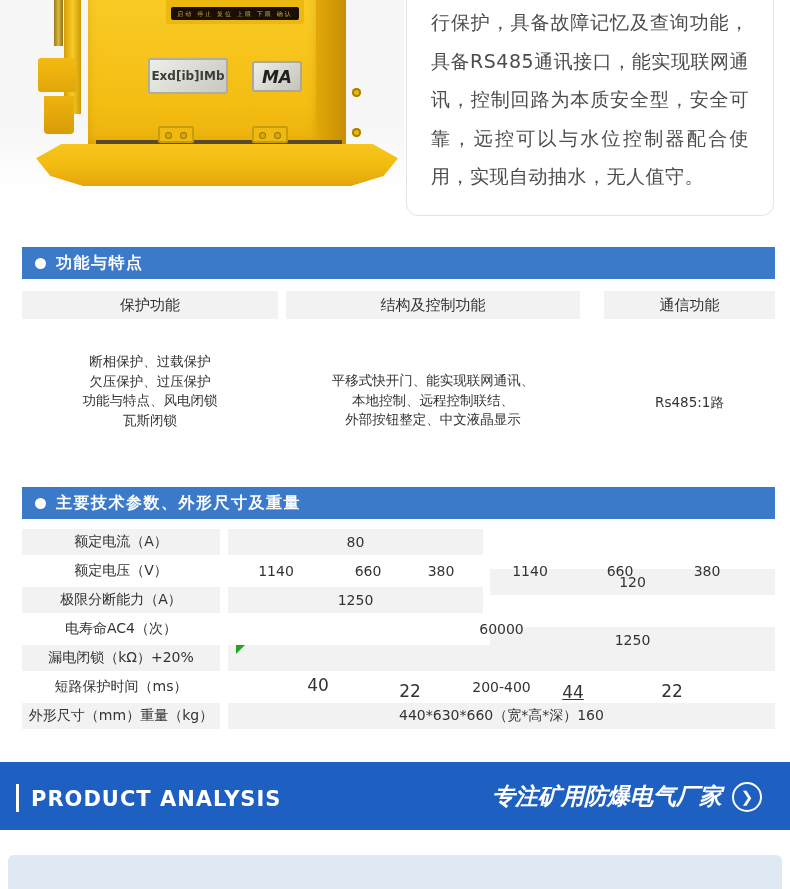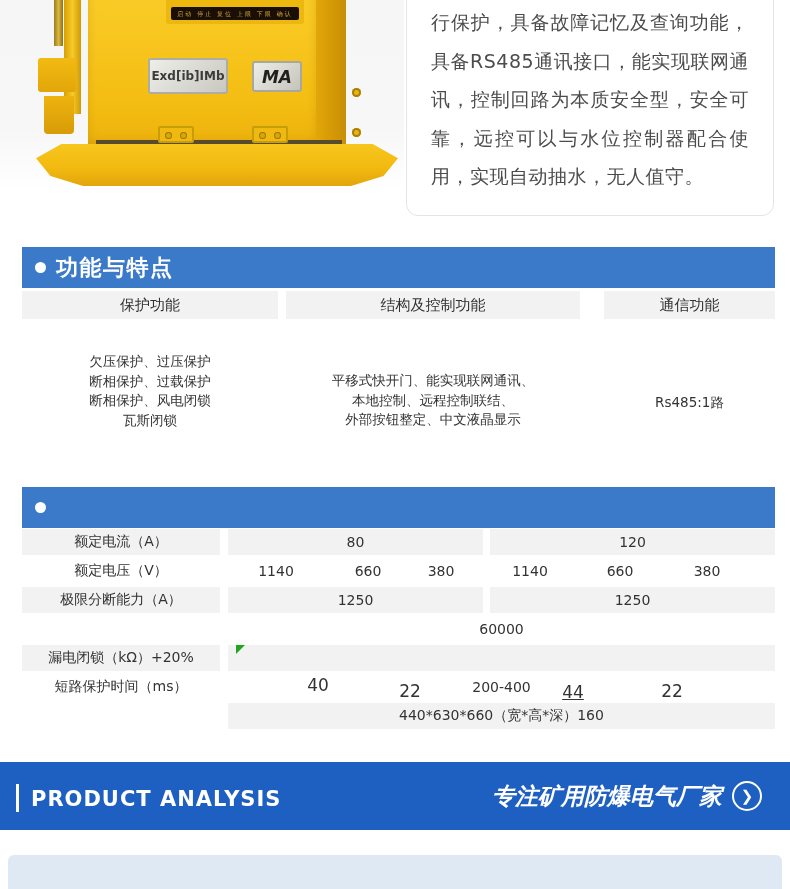--- a/index.html
+++ b/index.html
@@ -54,23 +54,23 @@
     clip-path:polygon(0% 34%, 7% 0%, 93% 0%, 100% 34%, 96% 76%, 87% 100%, 13% 100%, 4% 76%); }
 
   
   .desc-panel { position:absolute; left:406px; top:-26px; width:368px; height:242px;
     background:#ffffff; border:1px solid #e4e4e4; border-radius:12px;
     padding:28px 24px 0 24px; }
   .desc-panel p { font-size:19px; line-height:38.5px; color:#4c4c4c;
     text-align:justify; letter-spacing:.5px; }
 
   
-  .section-bar { position:absolute; left:22px; width:753px; height:41px;
+  .section-bar { position:absolute; left:22px; width:753px; height:32px;
     background:#3b7ac9; color:#fff; display:flex; align-items:center;
-    padding-left:13px; font-size:22px; font-weight:bold; letter-spacing:1.5px; }
+    padding-left:13px; font-size:16px; font-weight:bold; letter-spacing:1.5px; }
   .section-bar .bullet { width:11px; height:11px; border-radius:50%;
     background:#ffffff; margin-right:10px; flex:0 0 auto; }
   #bar-features { top:247px; }
   #bar-specs { top:487px; }
 
   
   .fh { position:absolute; top:291px; height:28px; background:#f2f2f2;
     display:flex; align-items:center; justify-content:center;
     font-size:15px; color:#333; }
   #fh1 { left:22px;  width:256px; }
@@ -81,39 +81,39 @@
   #fb1 { left:22px;  top:352px; width:256px; }
   #fb2 { left:286px; top:371px; width:294px; }
   #fb3 { left:604px; top:393px; width:171px; }
 
   
   .cell { position:absolute; height:26px; display:flex; align-items:center;
     justify-content:center; font-size:14px; color:#333; white-space:nowrap; }
   .gray { background:#f2f2f2; }
   .lbl { left:22px; width:198px; }
   .half1 { left:228px; width:255px; }
-  .half2 { left:490px; width:285px; }
+  .half2 { left:490px; width:285px;margin-top:40px; }
   .full  { left:228px; width:547px; }
   .r1 { top:529px; } .r2 { top:558px; } .r3 { top:587px; } .r4 { top:616px; }
   .r5 { top:645px; } .r6 { top:674px; } .r7 { top:703px; }
   .vnum { position:absolute; top:558px; width:80px; height:26px; display:flex;
     align-items:center; justify-content:center; font-size:14px; color:#333; }
   .leak-cell { justify-content:flex-start; position:absolute; }
   .leak-cell span { position:absolute; width:60px; text-align:center; font-size:17px;margin-top:28px; }
   .corner-marker { position:absolute; left:8px; top:0; width:0; height:0;
     border-top:9px solid #21a51e; border-right:9px solid transparent; }
 
   
   .banner { position:absolute; left:0; top:762px; width:790px; height:68px;
     background:#1e5fc2; display:flex; align-items:center; color:#fff; }
   .banner-cn { margin-left:55px; font-family:"Liberation Serif", serif;
     font-weight:bold; font-size:46px; letter-spacing:3px; line-height:1; }
   .banner-divider { width:3px; height:28px; background:#ffffff; margin:4px 12px 0 16px; }
   .banner-en { font-size:21px; font-weight:bold; letter-spacing:1px; margin-top:6px; }
-  .tagline { margin-left:auto; margin-right:28px; display:flex; align-items:flex-start;
+  .tagline { margin-left:auto; margin-right:28px; display:flex; align-items:flex-end;
     gap:10px; font-style:italic; font-weight:bold; font-size:23px; cursor:pointer; }
   .circle-arrow { width:30px; height:30px; border:2px solid #ffffff; border-radius:50%;
     display:flex; align-items:center; justify-content:center; font-size:15px;
     font-style:normal; font-weight:bold; }
 
   
   .footer-strip { position:absolute; left:8px; top:855px; width:774px; height:40px;
     background:#dfe9f4; border-radius:6px 6px 0 0; }
 </style>
 </head>
@@ -153,68 +153,71 @@
   <div class="section-bar" id="bar-features">
     <span class="bullet"></span>
     <span>功能与特点</span>
   </div>
 
   <div class="fh" id="fh1">保护功能</div>
   <div class="fh" id="fh2">结构及控制功能</div>
   <div class="fh" id="fh3">通信功能</div>
 
   <div class="fb" id="fb1">
+    <div>断相保护、过载保护</div>
     <div>欠压保护、过压保护</div>
-    <div>断相保护、过载保护</div>
-    <div>断相保护、风电闭锁</div>
+    <div>功能与特点、风电闭锁</div>
     <div>瓦斯闭锁</div>
   </div>
   <div class="fb" id="fb2">
     <div>平移式快开门、能实现联网通讯、</div>
     <div>本地控制、远程控制联结、</div>
     <div>外部按钮整定、中文液晶显示</div>
   </div>
   <div class="fb" id="fb3">
     <div>Rs485:1路</div>
   </div>
 
   <div class="section-bar" id="bar-specs">
     <span class="bullet"></span>
+    <span>主要技术参数、外形尺寸及重量</span>
   </div>
 
   <div class="cell gray lbl r1">额定电流（A）</div>
   <div class="cell gray half1 r1">80</div>
   <div class="cell gray half2 r1">120</div>
 
   <div class="cell lbl r2">额定电压（V）</div>
   <div class="vnum" style="left:236px;">1140</div>
   <div class="vnum" style="left:328px;">660</div>
   <div class="vnum" style="left:401px;">380</div>
   <div class="vnum" style="left:490px;">1140</div>
   <div class="vnum" style="left:580px;">660</div>
   <div class="vnum" style="left:667px;">380</div>
 
   <div class="cell gray lbl r3">极限分断能力（A）</div>
   <div class="cell gray half1 r3">1250</div>
   <div class="cell gray half2 r3">1250</div>
 
+  <div class="cell lbl r4">电寿命AC4（次）</div>
   <div class="cell full r4">60000</div>
 
   <div class="cell gray lbl r5">漏电闭锁（kΩ）+20%</div>
   <div class="cell gray full r5 leak-cell">
     <i class="corner-marker"></i>
     <span style="left:60px;  top:2px;">40</span>
     <span style="left:152px; top:8px;">22</span>
     <span style="left:315px; top:9px;text-decoration:underline;">44</span>
     <span style="left:414px; top:8px;">22</span>
   </div>
 
   <div class="cell lbl r6">短路保护时间（ms）</div>
   <div class="cell full r6">200-400</div>
 
+  <div class="cell gray lbl r7">外形尺寸（mm）重量（kg）</div>
   <div class="cell gray full r7">440*630*660（宽*高*深）160</div>
 
   <div class="banner">
     <span class="banner-divider"></span>
     <span class="banner-en">PRODUCT ANALYSIS</span>
     <div class="tagline">
       <span>专注矿用防爆电气厂家</span>
       <span class="circle-arrow">❯</span>
     </div>
   </div>

